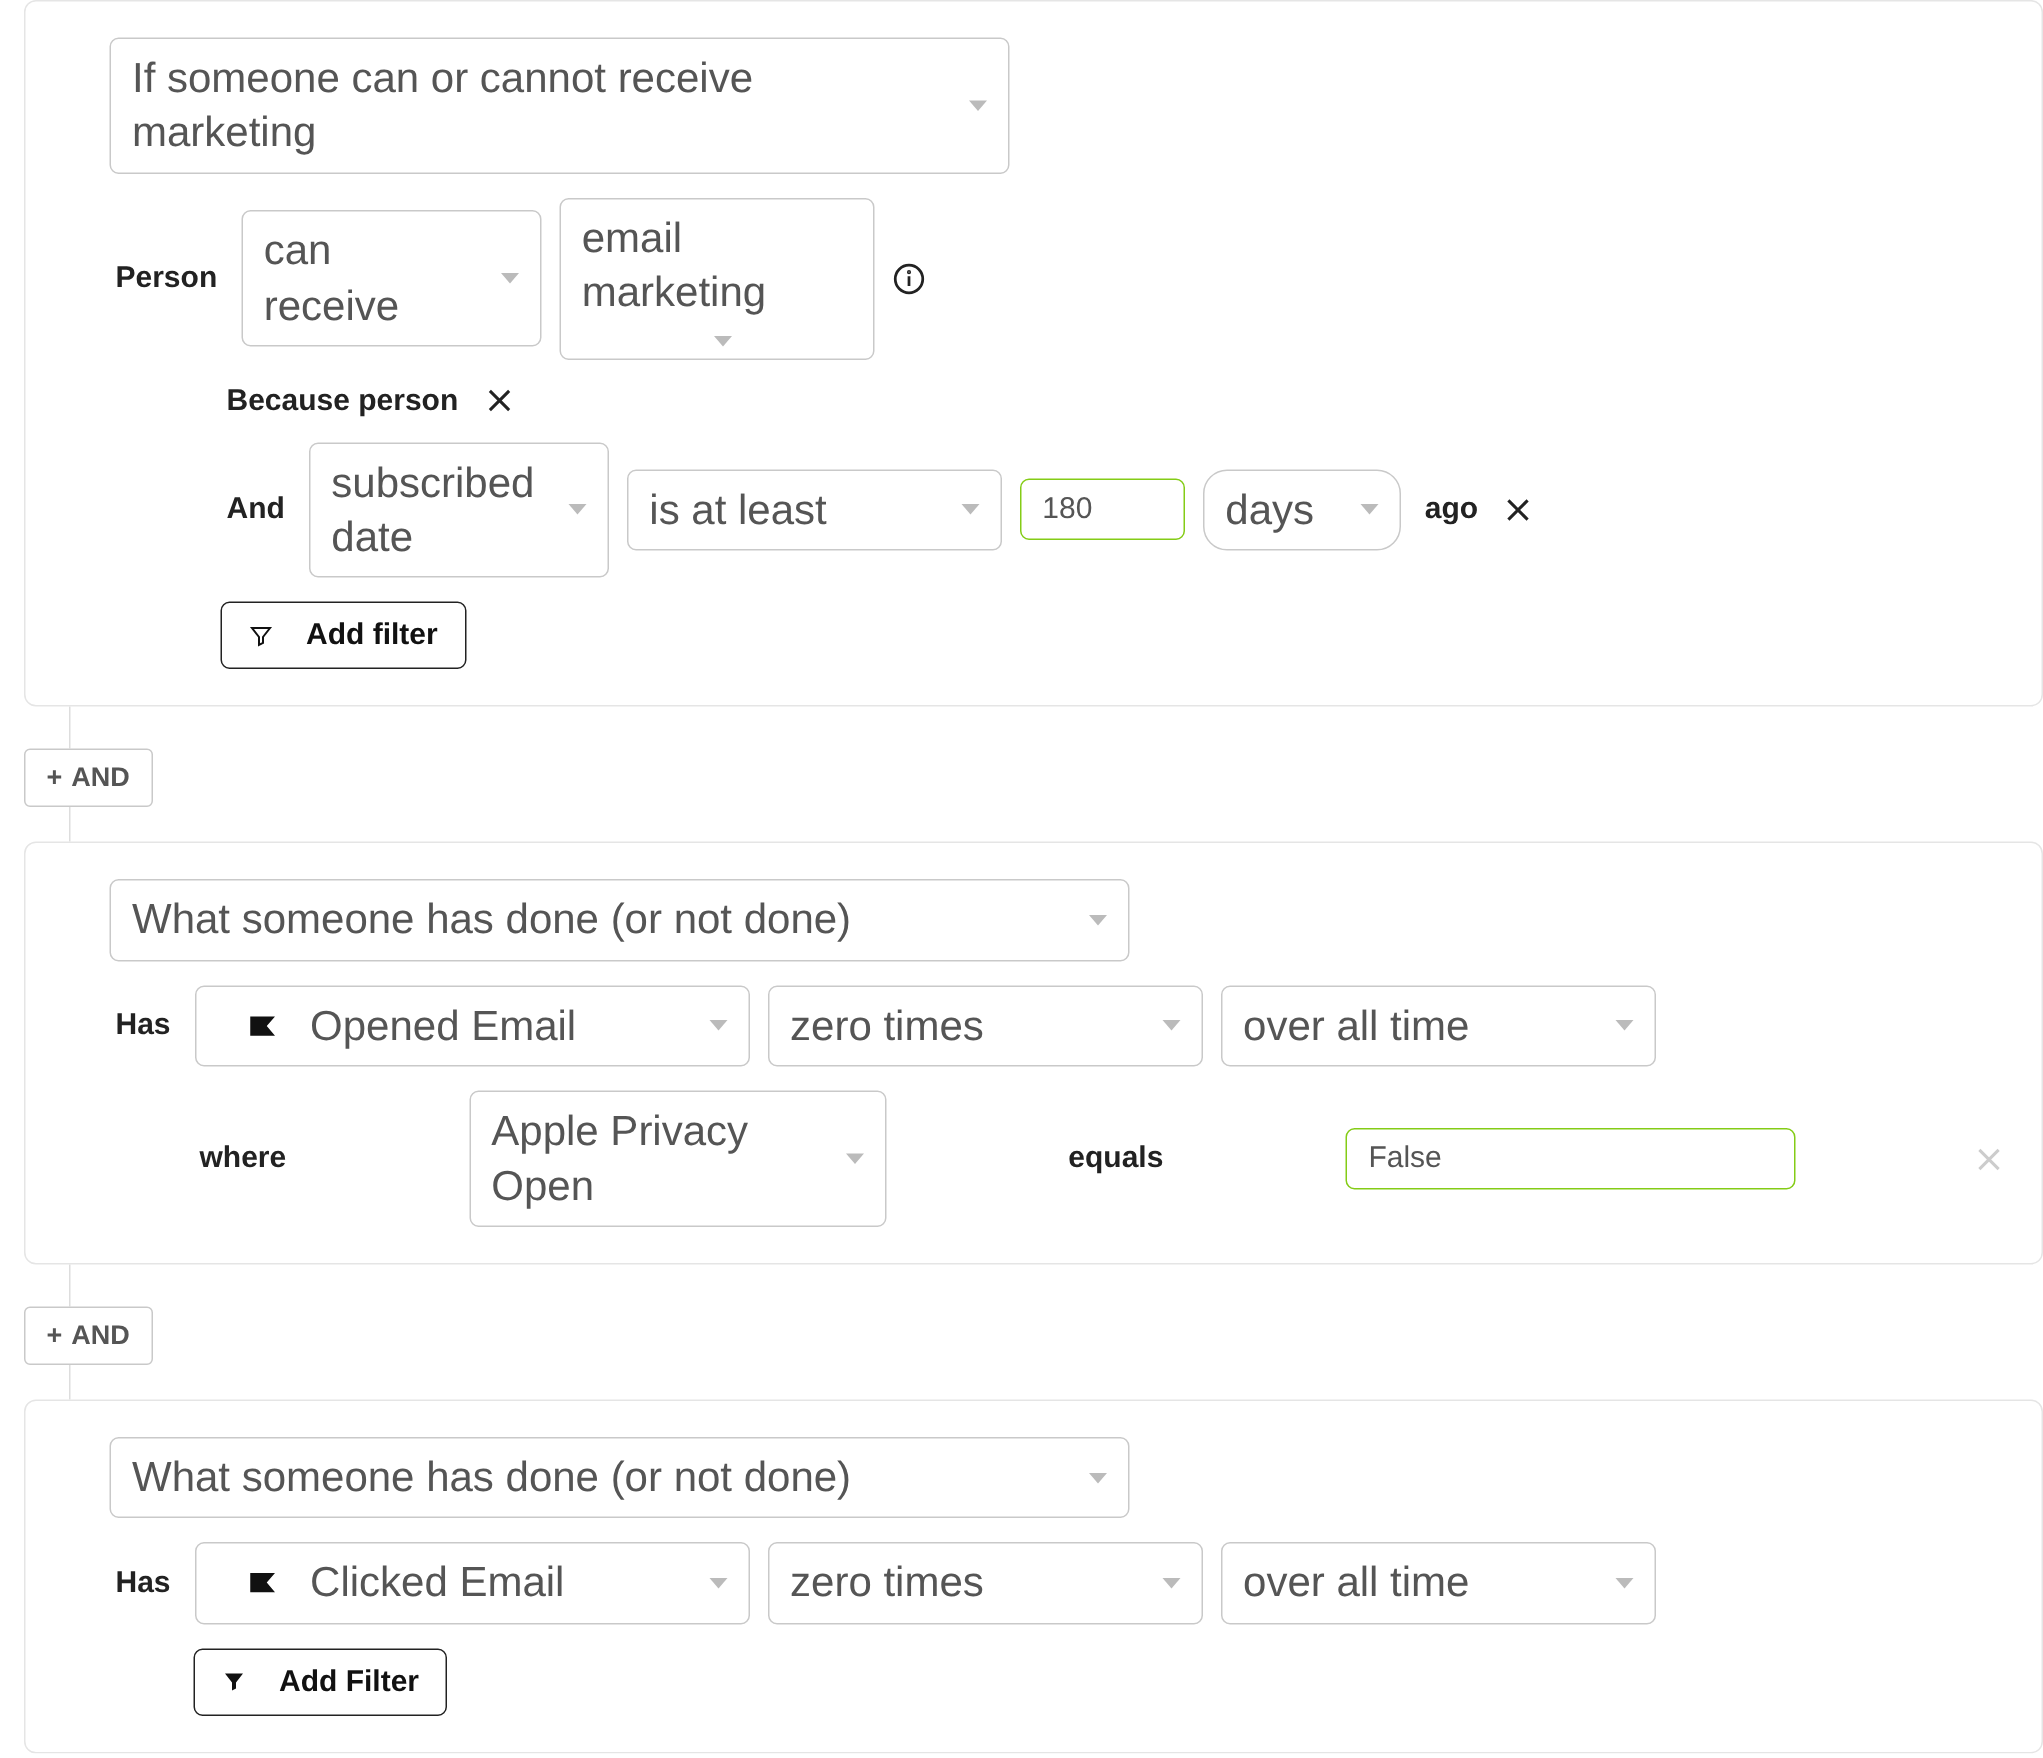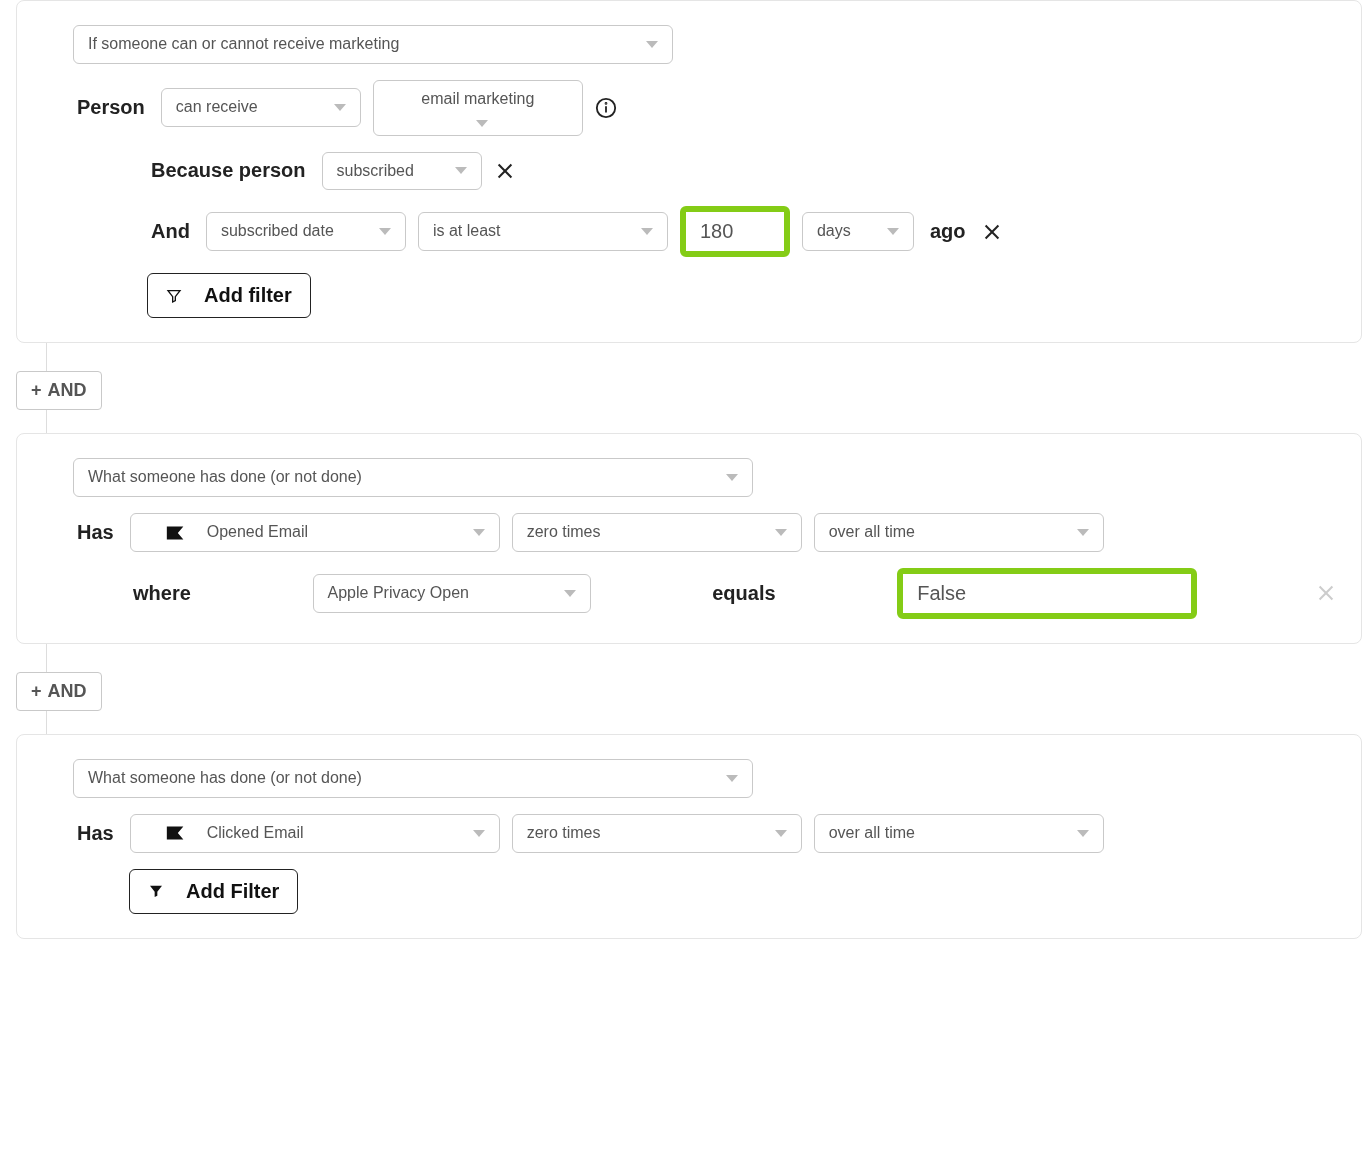--- a/index.html
+++ b/index.html
@@ -36,36 +36,36 @@
     display: inline-flex;
     align-items: center;
     justify-content: space-between;
     border: 1px solid #c9c9c9;
     border-radius: 6px;
     background: #fff;
     padding: 8px 14px;
     color: #555;
     cursor: pointer;
     gap: 10px;
-    font-size: 16px;
+    font-size: 28px;
     line-height: 1.3;
   }
   .select .caret {
     width: 0; height: 0;
     border-left: 6px solid transparent;
     border-right: 6px solid transparent;
     border-top: 7px solid #bbb;
     margin-left: 8px;
     flex: none;
   }
   .select.wide { width: 600px; }
   .select.wider { width: 680px; }
   .select.metric { width: 370px; padding-left: 34px; }
   .text-input {
-    border: 6px solid #84cc16;
+    border: 1px solid #84cc16;
     border-radius: 6px;
     background: #fff;
     padding: 8px 14px;
     font-size: 20px;
     color: #555;
     width: 110px;
   }
   .text-input.long { width: 300px; }
   .label-static {
     font-weight: 600;
@@ -161,41 +161,37 @@
         <span class="caret"></span>
       </div>
       <svg class="icon-info" viewBox="0 0 24 24">
         <circle cx="12" cy="12" r="10"></circle>
           <line x1="12" y1="10" x2="12" y2="17"></line>
           <circle cx="12" cy="7" r="0.5" fill="#222"></circle>
       </svg>
     </div>
     <div class="row indent-1">
       <span class="label-static">Because person</span>
-      <div class="select" style="width:160px;">
-        <span class="lbl">subscribed</span>
-        <span class="caret"></span>
-      </div>
       <svg class="icon-x" viewBox="0 0 24 24">
         <line x1="5" y1="5" x2="19" y2="19"></line>
           <line x1="19" y1="5" x2="5" y2="19"></line>
       </svg>
     </div>
     <div class="row indent-1">
       <span class="label-static">And</span>
       <div class="select" style="width:200px;">
         <span class="lbl">subscribed date</span>
         <span class="caret"></span>
       </div>
       <div class="select" style="width:250px;">
         <span class="lbl">is at least</span>
         <span class="caret"></span>
       </div>
       <input class="text-input" value="180" style="">
-      <div class="select" style="width:112px;">
+      <div class="select" style="width:132px;border-radius:16px;">
         <span class="lbl">days</span>
         <span class="caret"></span>
       </div>
       <span class="label-static">ago</span>
       <svg class="icon-x" viewBox="0 0 24 24">
         <line x1="5" y1="5" x2="19" y2="19"></line>
           <line x1="19" y1="5" x2="5" y2="19"></line>
       </svg>
     </div>
     <div class="row indent-1">

